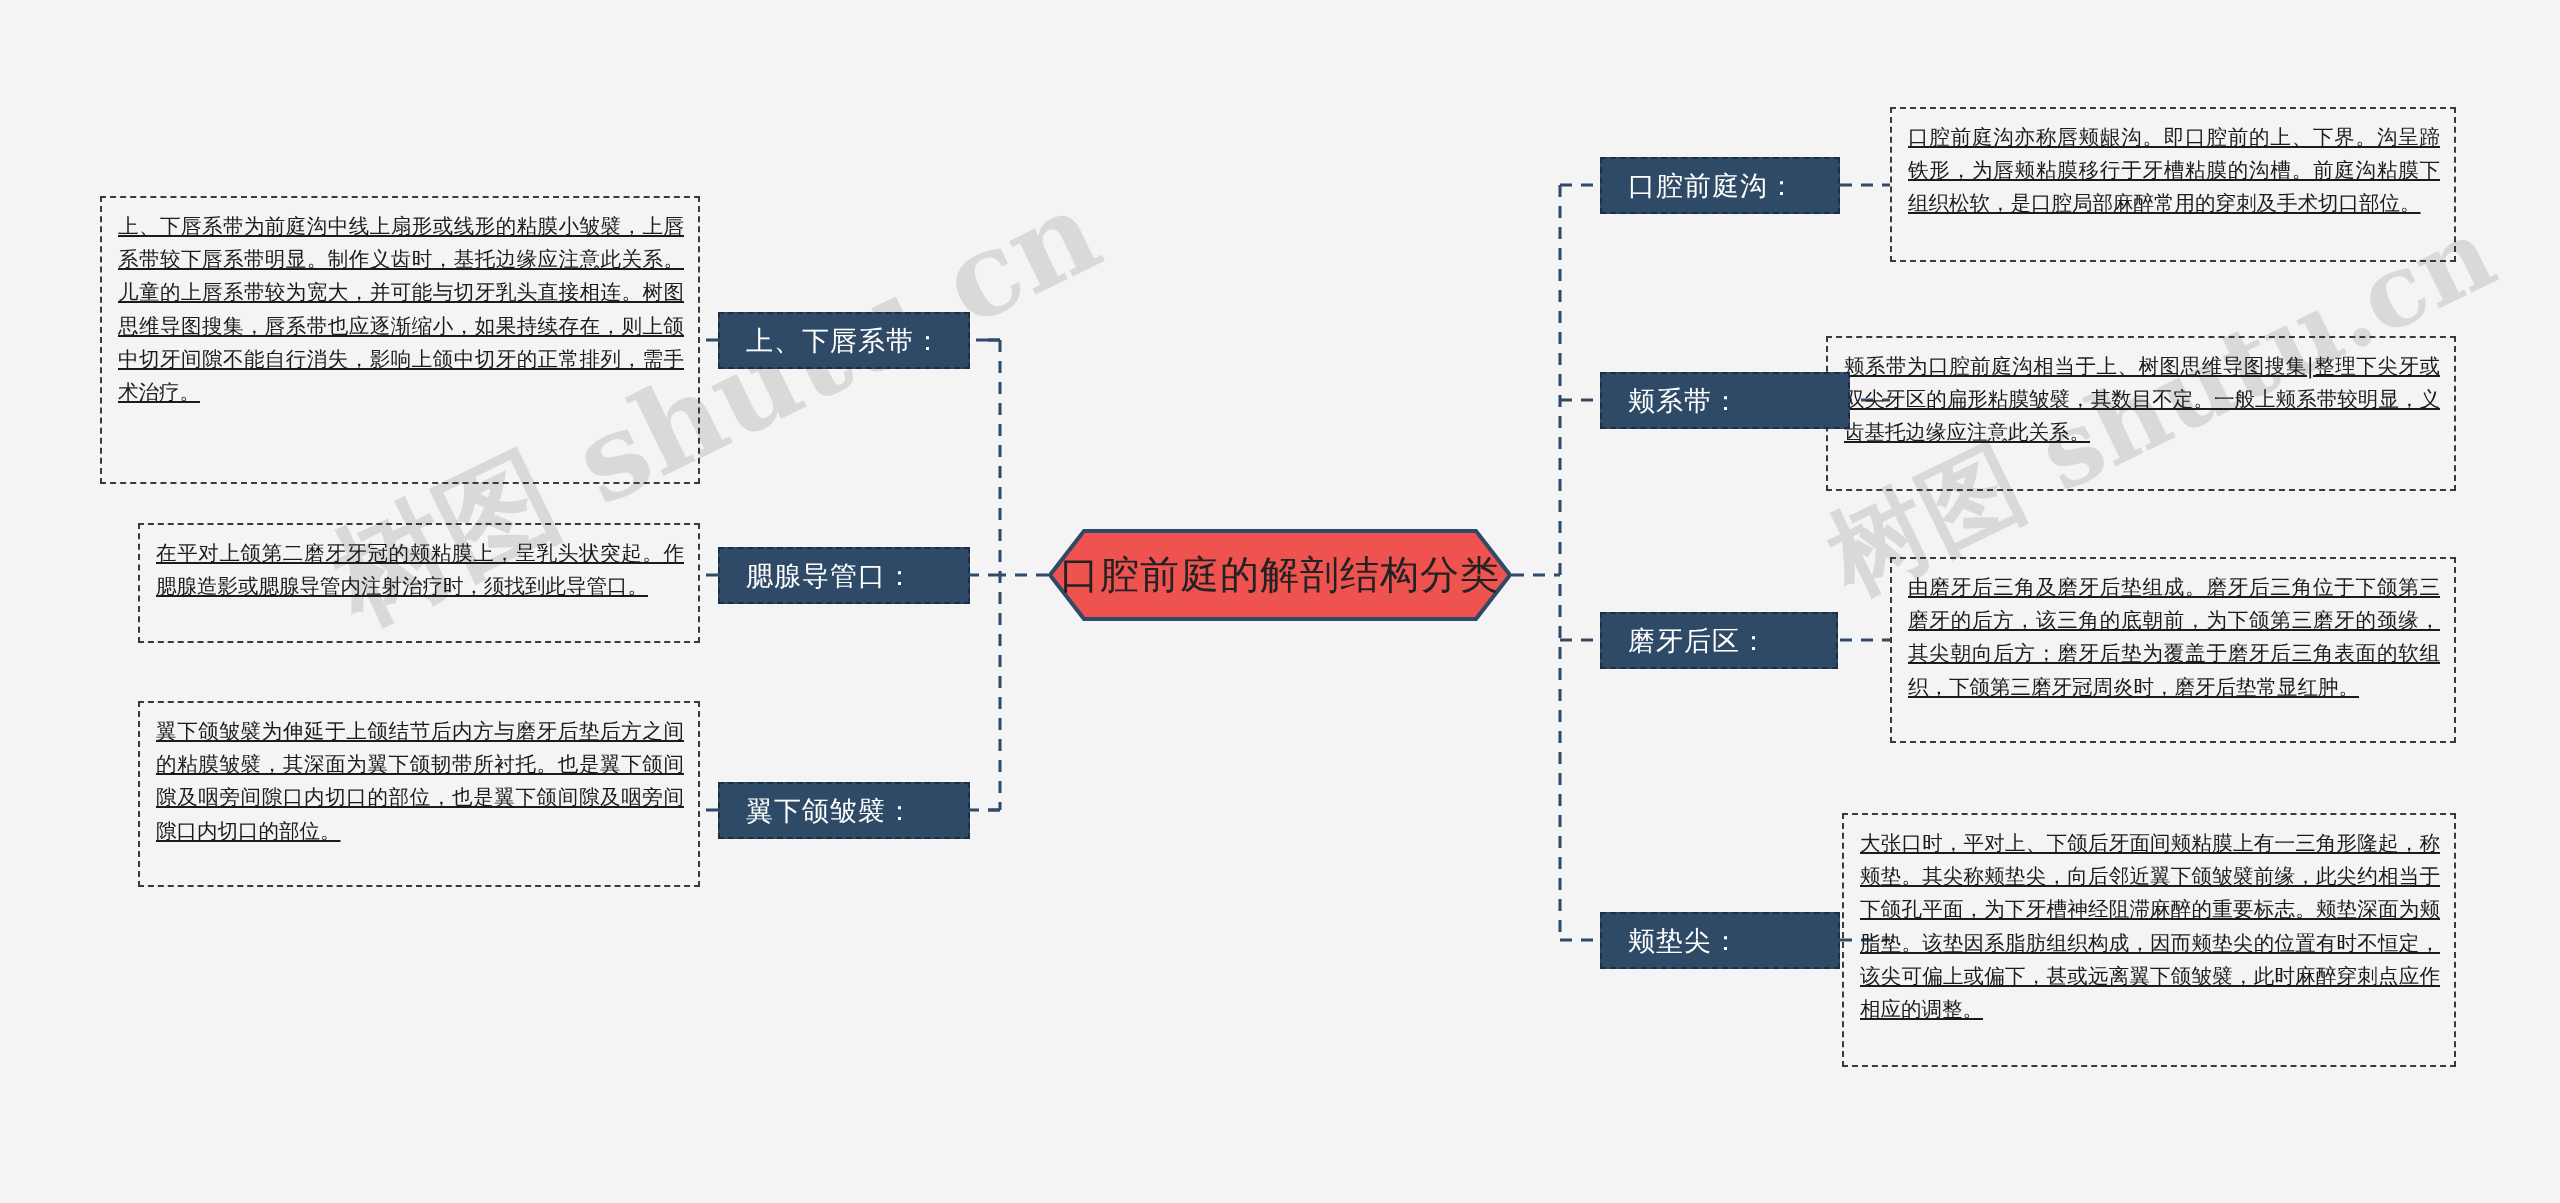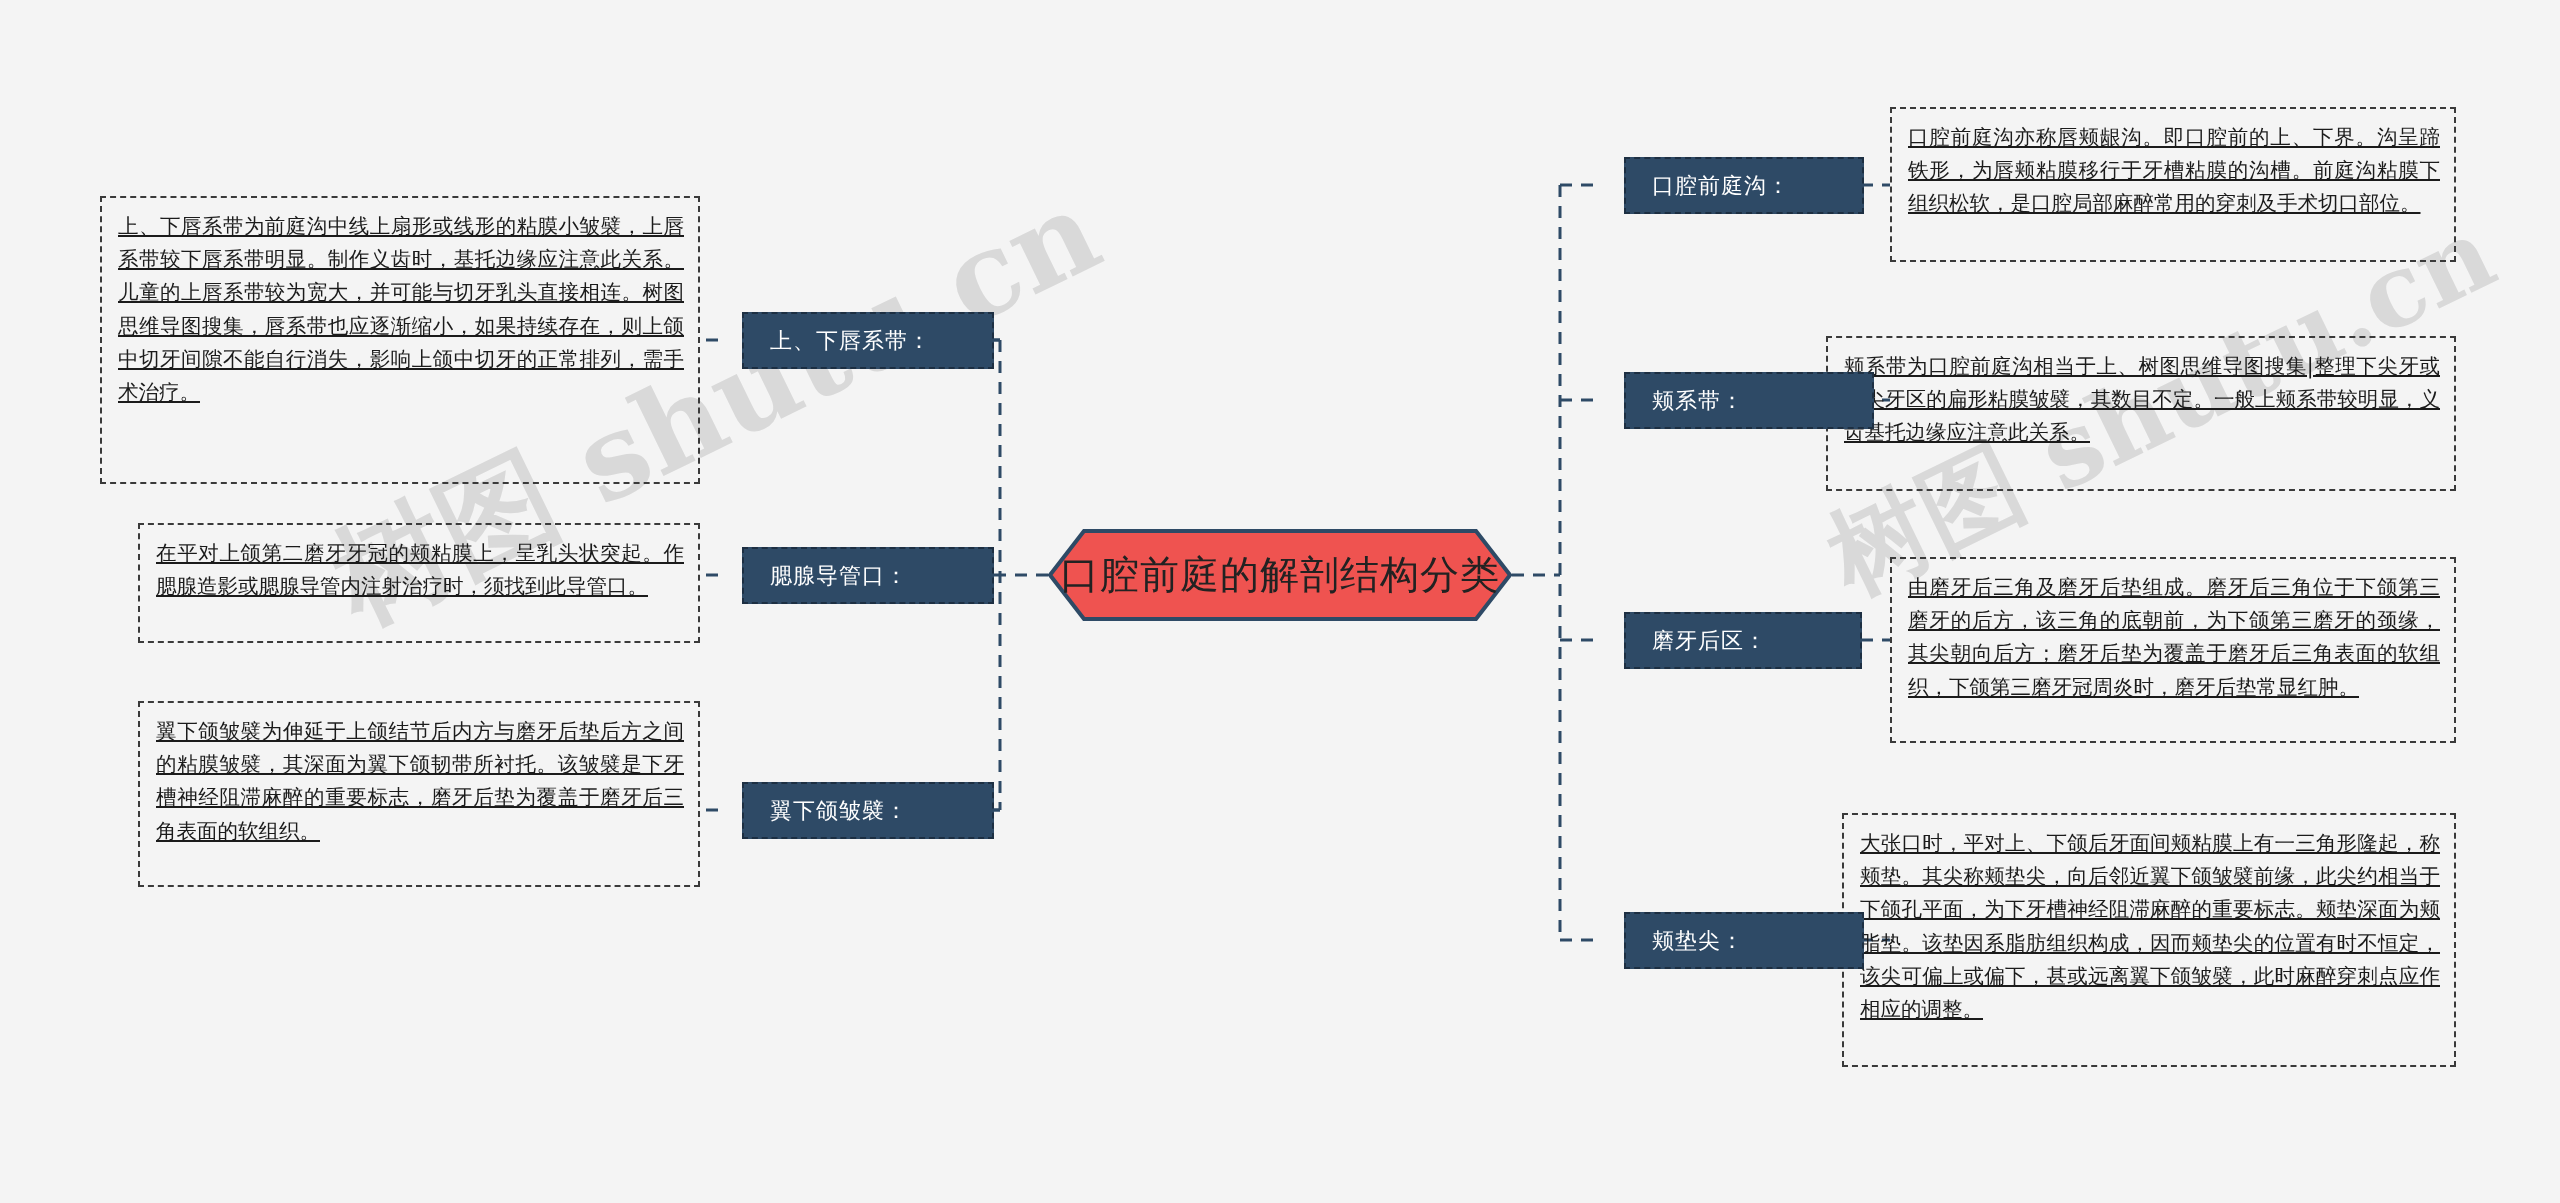--- a/index.html
+++ b/index.html
@@ -74,25 +74,24 @@
 
   
   .branch-box {
     position: absolute;
     z-index: 3;
     background: #2e4a66;
     border: 2px dashed #1d2f42;
     display: flex;
     align-items: center;
     color: #ffffff;
-    font-size: 22px;
+    font-size: 27px;
     padding-left: 26px;
     letter-spacing: 1px;
     white-space: nowrap;
-    margin-left: 24px;
   }
 
   
   .detail-box {
     position: absolute;
     z-index: 2;
     background: transparent;
     border: 2px dashed #3a3a3a;
     color: #1b1b1b;
     font-size: 20.5px;
@@ -163,21 +162,21 @@
 
   <div class="detail-box" style="left:100px; top:196px; width:600px; height:288px;">
     <p>上、下唇系带为前庭沟中线上扇形或线形的粘膜小皱襞，上唇系带较下唇系带明显。制作义齿时，基托边缘应注意此关系。儿童的上唇系带较为宽大，并可能与切牙乳头直接相连。树图思维导图搜集，唇系带也应逐渐缩小，如果持续存在，则上颌中切牙间隙不能自行消失，影响上颌中切牙的正常排列，需手术治疗。</p>
   </div>
 
   <div class="detail-box" style="left:138px; top:523px; width:562px; height:120px;">
     <p>在平对上颌第二磨牙牙冠的颊粘膜上，呈乳头状突起。作腮腺造影或腮腺导管内注射治疗时，须找到此导管口。</p>
   </div>
 
   <div class="detail-box" style="left:138px; top:701px; width:562px; height:186px;">
-    <p>翼下颌皱襞为伸延于上颌结节后内方与磨牙后垫后方之间的粘膜皱襞，其深面为翼下颌韧带所衬托。该皱襞是下牙槽神经阻滞麻醉的重要标志，磨牙后垫为覆盖于磨牙后三角表面的软组织。</p>
+    <p>翼下颌皱襞为伸延于上颌结节后内方与磨牙后垫后方之间的粘膜皱襞，其深面为翼下颌韧带所衬托。也是翼下颌间隙及咽旁间隙口内切口的部位，也是翼下颌间隙及咽旁间隙口内切口的部位。</p>
   </div>
 
   <div class="branch-box" style="left:1600px; top:157px; width:240px; height:57px;">
     <span>口腔前庭沟：</span>
   </div>
 
   <div class="branch-box" style="left:1600px; top:372px; width:250px; height:57px;">
     <span>颊系带：</span>
   </div>
 

